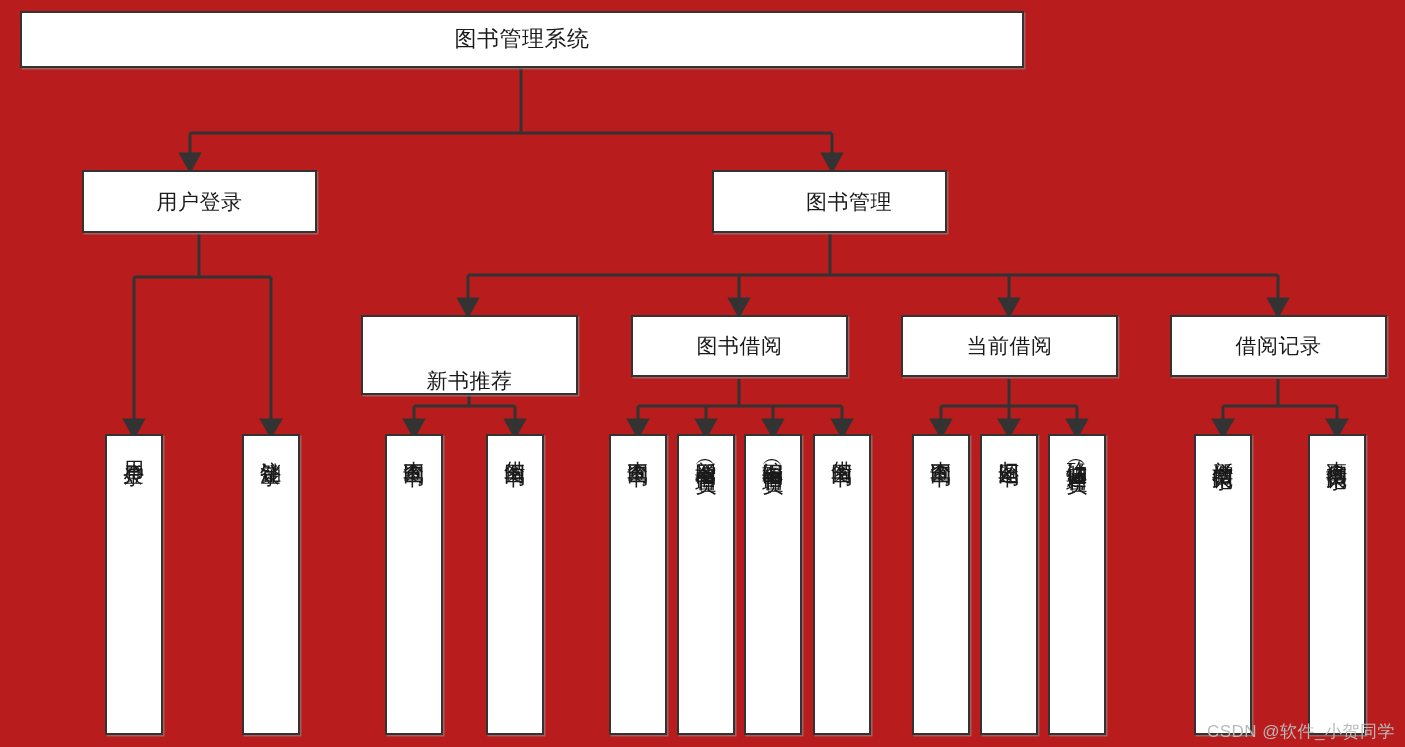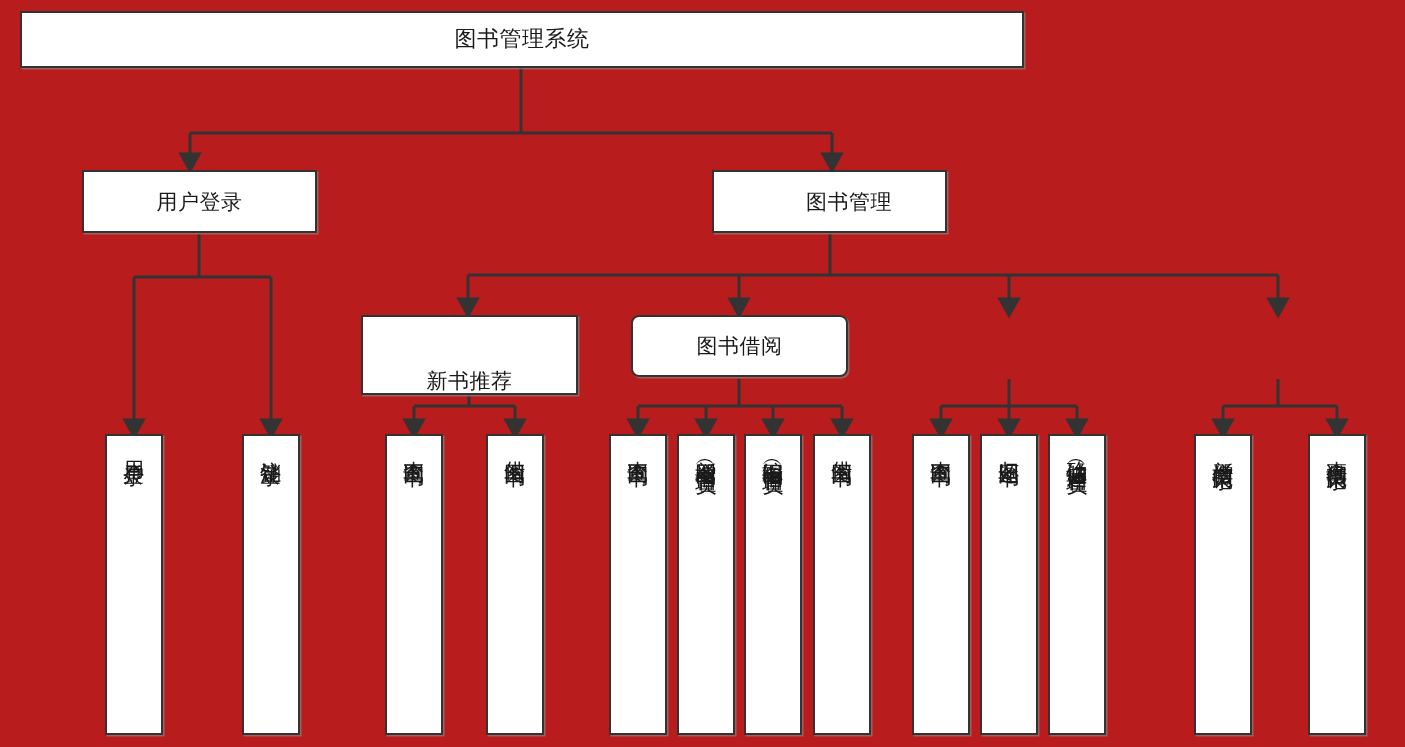--- a/index.html
+++ b/index.html
@@ -129,22 +129,28 @@
   <div class="node" style="left:82px; top:170px; width:235px; height:63px;">
     <span class="label">用户登录</span>
   </div>
   <div class="node" style="left:712px; top:170px; width:235px; height:63px;padding-left:39px;">
     <span class="label">图书管理</span>
   </div>
 
   <div class="node" style="left:361px; top:315px; width:217px; height:80px;align-items:flex-end;">
     <span class="label">新书推荐</span>
   </div>
-  <div class="node" style="left:631px; top:315px; width:217px; height:62px;border-radius:8px;">
+  <div class="node" style="left:631px; top:315px; width:217px; height:62px;">
     <span class="label">图书借阅</span>
+  </div>
+  <div class="node" style="left:901px; top:315px; width:217px; height:62px;">
+    <span class="label">当前借阅</span>
+  </div>
+  <div class="node" style="left:1170px; top:315px; width:217px; height:62px;">
+    <span class="label">借阅记录</span>
   </div>
 
   <div class="node vertical" style="left:105px; top:434px; width:58px; height:301px;">
     <span class="label">用户登录</span>
   </div>
   <div class="node vertical" style="left:242px; top:434px; width:58px; height:301px;">
     <span class="label">注销登录</span>
   </div>
 
   <div class="node vertical" style="left:385px; top:434px; width:58px; height:301px;">
@@ -177,14 +183,15 @@
     <span class="label">确认归还（管理员）</span>
   </div>
 
   <div class="node vertical" style="left:1194px; top:434px; width:58px; height:301px;">
     <span class="label">新增借阅记录</span>
   </div>
   <div class="node vertical" style="left:1308px; top:434px; width:58px; height:301px;">
     <span class="label">查询借阅记录</span>
   </div>
 
+  <div class="watermark">CSDN @软件_小贺同学</div>
 
 </div>
 
 </body></html>

